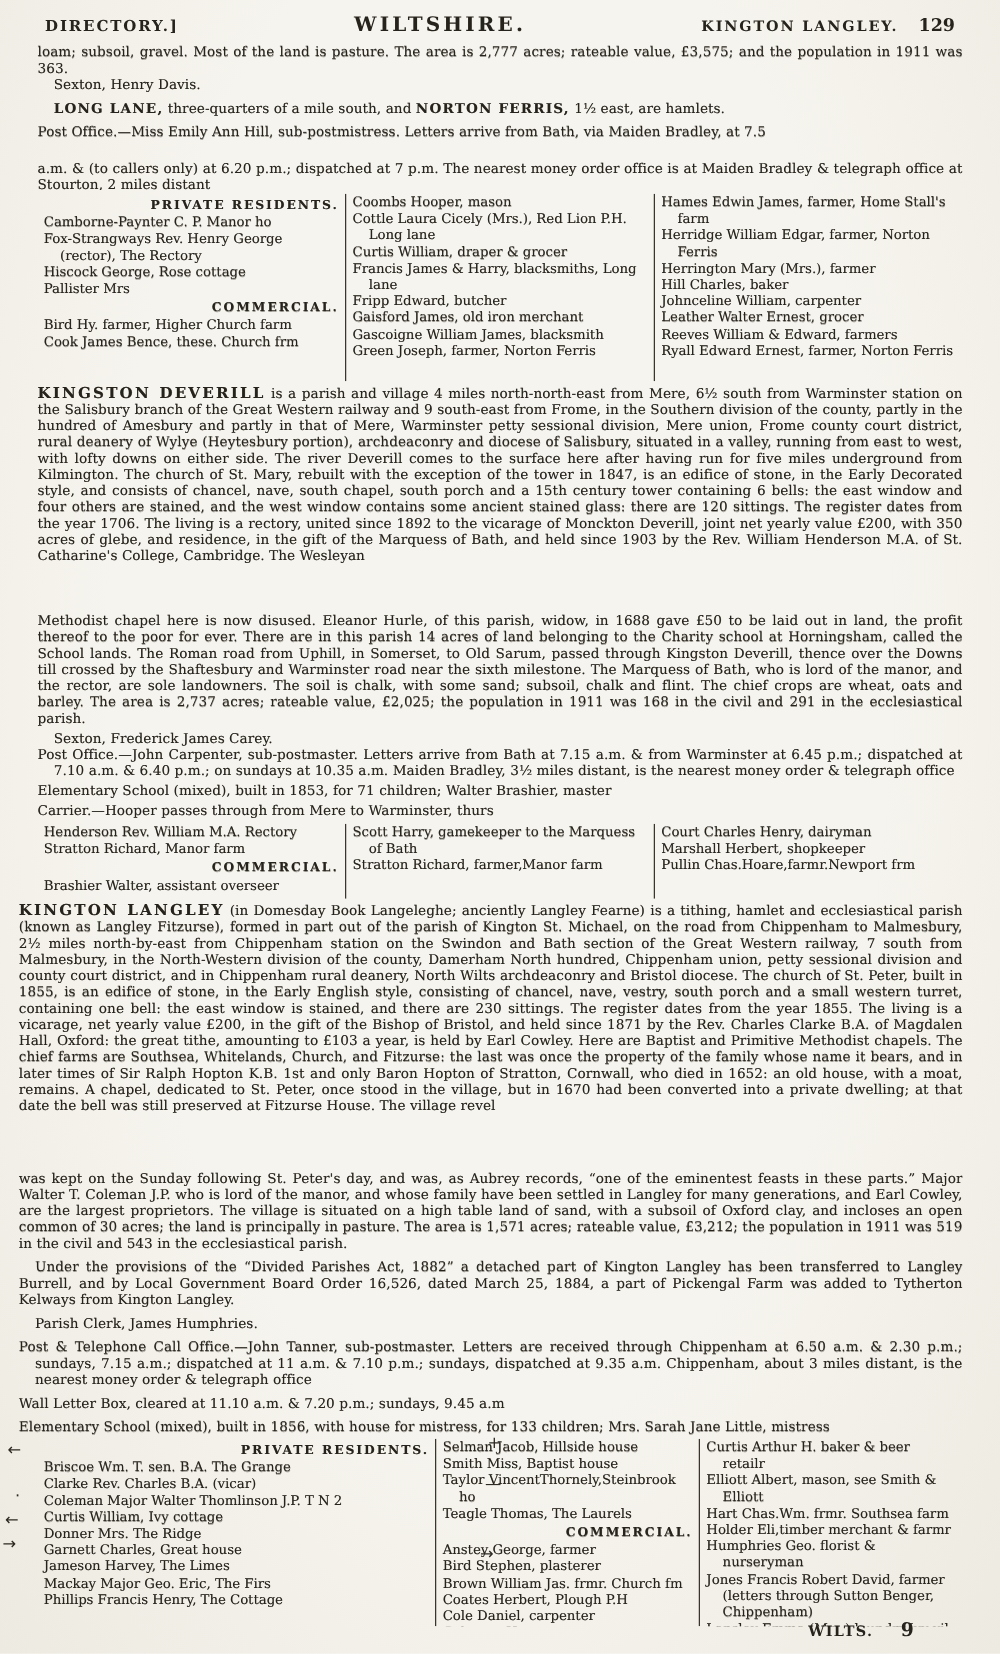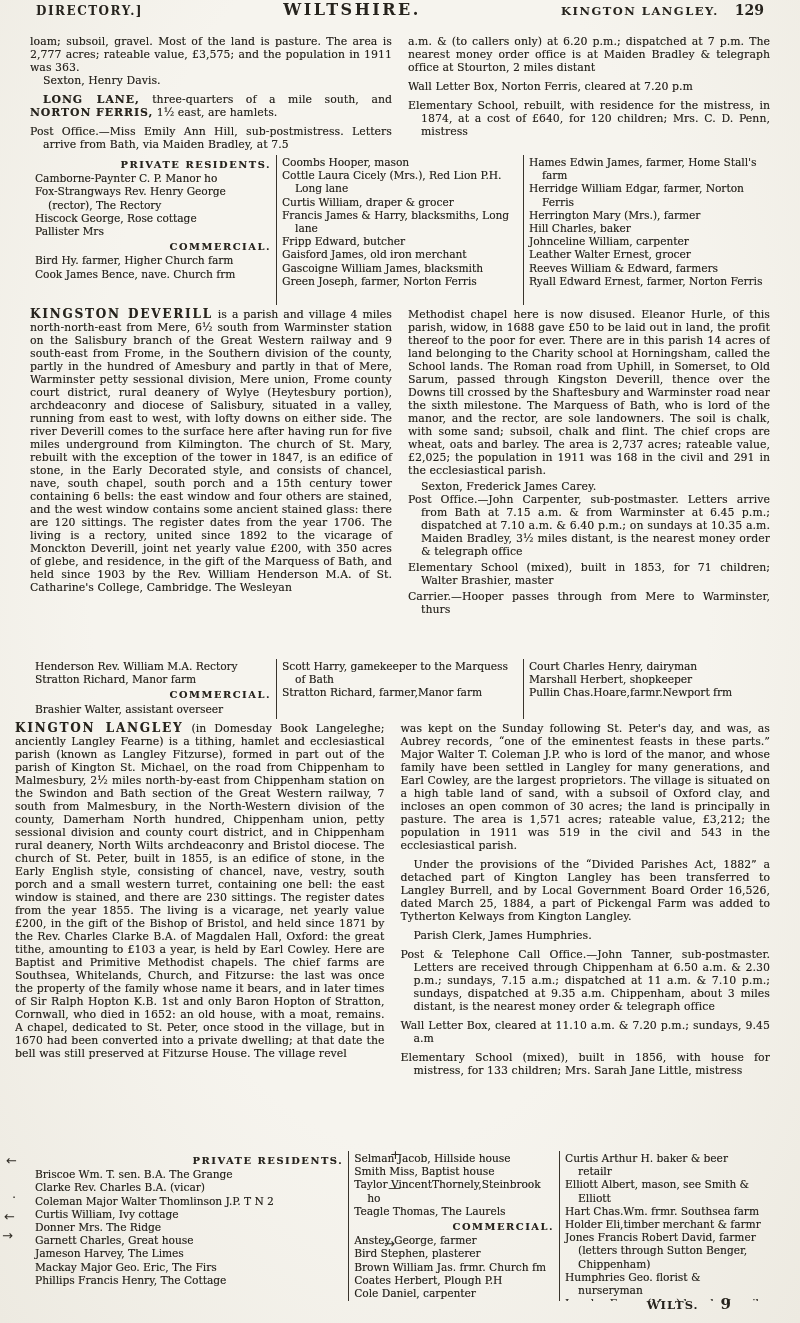--- a/index.html
+++ b/index.html
@@ -5,28 +5,28 @@
   html,body{margin:0;padding:0;}
   .page{
     position:relative;width:800px;height:1323px;overflow:hidden;
     background:radial-gradient(ellipse at 50% 40%, #f6f4ee 55%, #edeae1 100%);
     color:#26231d;
     font-family:"DejaVu Serif", serif;
     box-sizing:border-box;
   }
   .page *{box-sizing:border-box;}
   
-  .header{display:flex;justify-content:space-between;align-items:baseline;padding:0 36px 0 36px;height:32px;}
+  .header{display:flex;justify-content:space-between;align-items:baseline;padding:10px 36px 0 36px;height:32px;}
   .h-left{font-size:12px;font-weight:bold;letter-spacing:1.5px;}
   .h-center{font-size:16px;font-weight:bold;letter-spacing:2.5px;}
   .h-right{font-size:11.5px;font-weight:bold;letter-spacing:1.5px;}
   .pagenum{font-size:14px;font-weight:bold;margin-left:16px;letter-spacing:0;}
   
   section{margin:3px 30px 0 30px;overflow:hidden;}
-  .twocol{display:flex;gap:16px;}
+  .twocol{display:flex;gap:16px;flex-direction:column;}
   .col{flex:1;text-align:justify;font-size:10.8px;line-height:13px;letter-spacing:0.1px;
        text-shadow:0.2px 0.2px 0 rgba(45,40,32,0.45);}
   .p{margin:0;}
   .ind{text-indent:13px;}
   .hang{padding-left:13px;text-indent:-13px;}
   .gap{margin-top:6px;}
   .g3{margin-top:3px;}
   .headword{font-weight:bold;letter-spacing:1.8px;font-size:12px;}
   .bcaps{font-weight:bold;letter-spacing:1px;}
   
@@ -79,21 +79,21 @@
 
   <section class="listing sec-l1">
     <div class="lcol">
         <div class="lhead">PRIVATE RESIDENTS.</div>
         <div class="entry">Camborne-Paynter C. P. Manor ho</div>
         <div class="entry">Fox-Strangways Rev. Henry George (rector), The Rectory</div>
         <div class="entry">Hiscock George, Rose cottage</div>
         <div class="entry">Pallister Mrs</div>
         <div class="lhead">COMMERCIAL.</div>
         <div class="entry">Bird Hy. farmer, Higher Church farm</div>
-        <div class="entry">Cook James Bence, nave. Church frm</div>
+        <div class="entry">Cook James Bence, these. Church frm</div>
       </div>
     <div class="lcol">
         <div class="entry">Coombs Hooper, mason</div>
         <div class="entry">Cottle Laura Cicely (Mrs.), Red Lion P.H. Long lane</div>
         <div class="entry">Curtis William, draper &amp; grocer</div>
         <div class="entry">Francis James &amp; Harry, blacksmiths, Long lane</div>
         <div class="entry">Fripp Edward, butcher</div>
         <div class="entry">Gaisford James, old iron merchant</div>
         <div class="entry">Gascoigne William James, blacksmith</div>
         <div class="entry">Green Joseph, farmer, Norton Ferris</div>
@@ -179,22 +179,22 @@
         <div class="entry">Brown William Jas. frmr. Church fm</div>
         <div class="entry">Coates Herbert, Plough P.H</div>
         <div class="entry">Cole Daniel, carpenter</div>
         <div class="entry">Coleman Henry, carpenter</div>
       </div>
     <div class="lcol c2">
         <div class="entry">Curtis Arthur H. baker &amp; beer retailr</div>
         <div class="entry">Elliott Albert, mason, see Smith &amp; Elliott</div>
         <div class="entry">Hart Chas.Wm. frmr. Southsea farm</div>
         <div class="entry">Holder Eli,timber merchant &amp; farmr</div>
+        <div class="entry">Humphries Geo. florist &amp; nurseryman</div>
         <div class="entry">Jones Francis Robert David, farmer (letters through Sutton Benger, Chippenham)</div>
-        <div class="entry">Humphries Geo. florist &amp; nurseryman</div>
         <div class="entry">Lansley Emma (Mrs.),laundry,Ivy vil</div>
       </div>
   </section>
 
   <div class="footer"><span>WILTS.</span><span class="sig">9</span></div>
 
 <span class="mark" style="left: 6px; top: 1153px;">←</span>
     <span class="mark" style="left: 12px; top: 1190px;">·</span>
     <span class="mark" style="left: 4px; top: 1209px;">←</span>
     <span class="mark" style="left: 2px; top: 1228px;">→</span>

